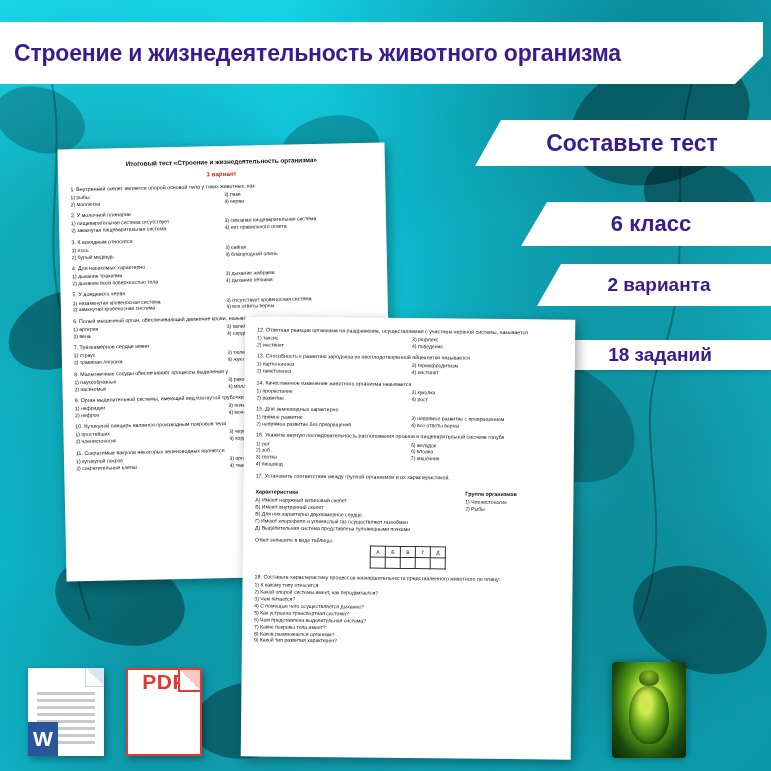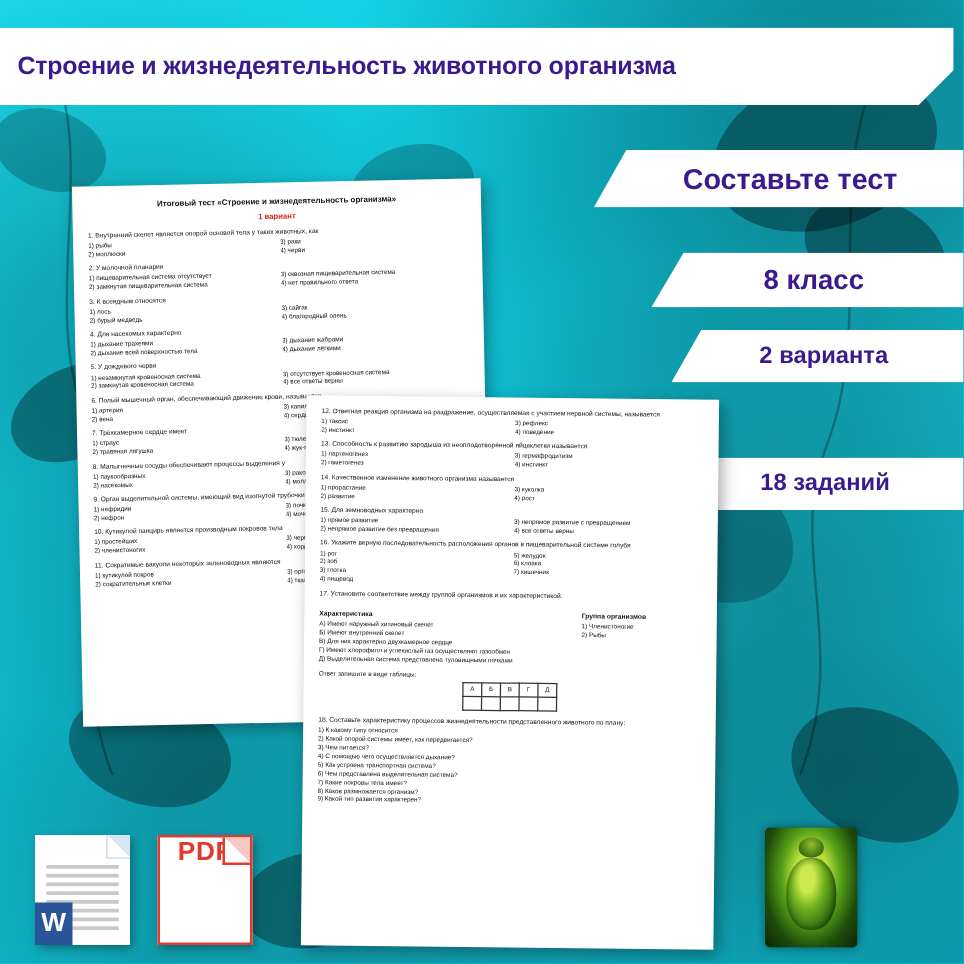--- a/index.html
+++ b/index.html
@@ -23,40 +23,40 @@
   .bg svg{position:absolute;inset:0;width:100%;height:100%;}
   
   .title-banner{
     position:absolute;left:0;top:22px;width:763px;height:62px;
     background:#ffffff;
     clip-path:polygon(0 0,763px 0,763px 34px,735px 62px,0 62px);
     display:flex;align-items:center;
     box-shadow:0 2px 6px rgba(0,0,0,.18);
   }
   .title-banner .txt{
-    font-size:20px;font-weight:bold;color:#3a1a8c;
+    font-size:23px;font-weight:bold;color:#3a1a8c;
     padding-left:14px;letter-spacing:-.2px;white-space:nowrap;
   }
   
   .ribbon{
     position:absolute;right:0;background:#ffffff;
     display:flex;align-items:center;justify-content:center;
     box-shadow:0 2px 5px rgba(0,0,0,.18);
   }
   .ribbon .txt{font-weight:bold;color:#3a1a8c;white-space:nowrap;}
   #ribbon-1{top:120px;width:296px;height:46px;
     clip-path:polygon(26px 0,296px 0,296px 46px,0 46px);}
   #ribbon-1 .txt{font-size:23px;padding-left:18px;}
   #ribbon-2{top:202px;width:250px;height:44px;
     clip-path:polygon(26px 0,250px 0,250px 44px,0 44px);}
   #ribbon-2 .txt{font-size:22px;padding-left:10px;}
   #ribbon-3{top:264px;width:234px;height:42px;
     clip-path:polygon(24px 0,234px 0,234px 42px,0 42px);}
   #ribbon-3 .txt{font-size:19px;padding-left:10px;}
-  #ribbon-4{top:366px;width:232px;height:42px;
+  #ribbon-4{top:340px;width:232px;height:30px;
     clip-path:polygon(24px 0,232px 0,232px 42px,0 42px);}
   #ribbon-4 .txt{font-size:19px;padding-left:10px;}
 
   
   .sheet{
     position:absolute;background:#fff;
     box-shadow:3px 4px 12px rgba(0,0,0,.35);
     overflow:hidden;
   }
   #sheet-1{left:62px;top:146px;width:327px;height:432px;transform:rotate(-1.2deg);}
@@ -159,21 +159,21 @@
 </div>
 
 <div class="title-banner">
   <span class="txt">Строение и жизнедеятельность животного организма</span>
 </div>
 
 <div class="ribbon" id="ribbon-1">
   <span class="txt">Составьте тест</span>
 </div>
 <div class="ribbon" id="ribbon-2">
-  <span class="txt">8 класс</span>
+  <span class="txt">6 класс</span>
 </div>
 <div class="ribbon" id="ribbon-3">
   <span class="txt">2 варианта</span>
 </div>
 <div class="ribbon" id="ribbon-4">
   <span class="txt">18 заданий</span>
 </div>
 
 <div class="sheet" id="sheet-1">
   <div class="sheet-inner">

